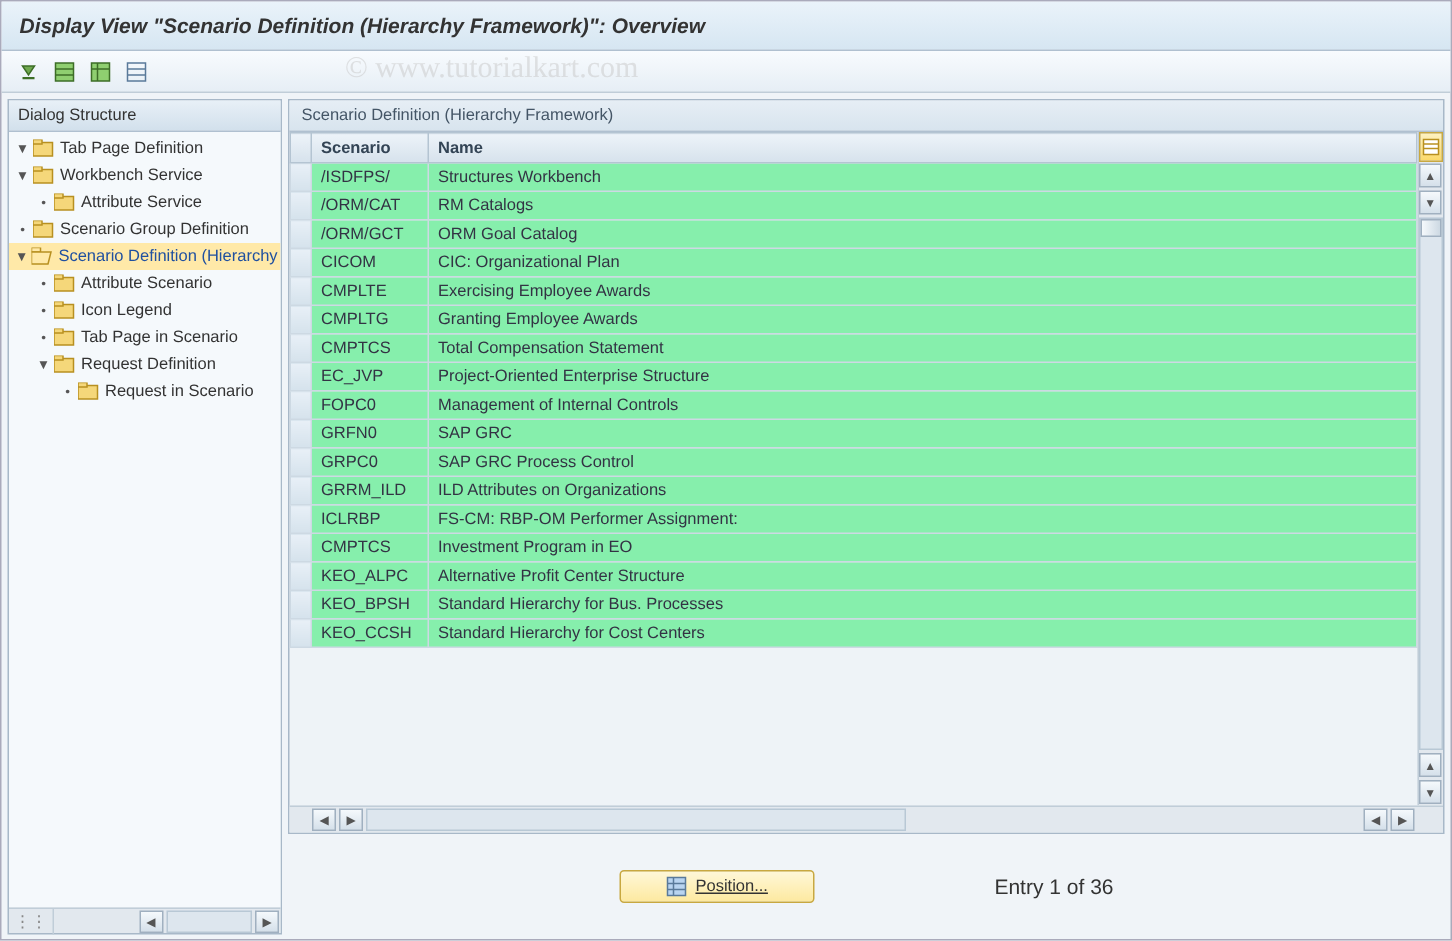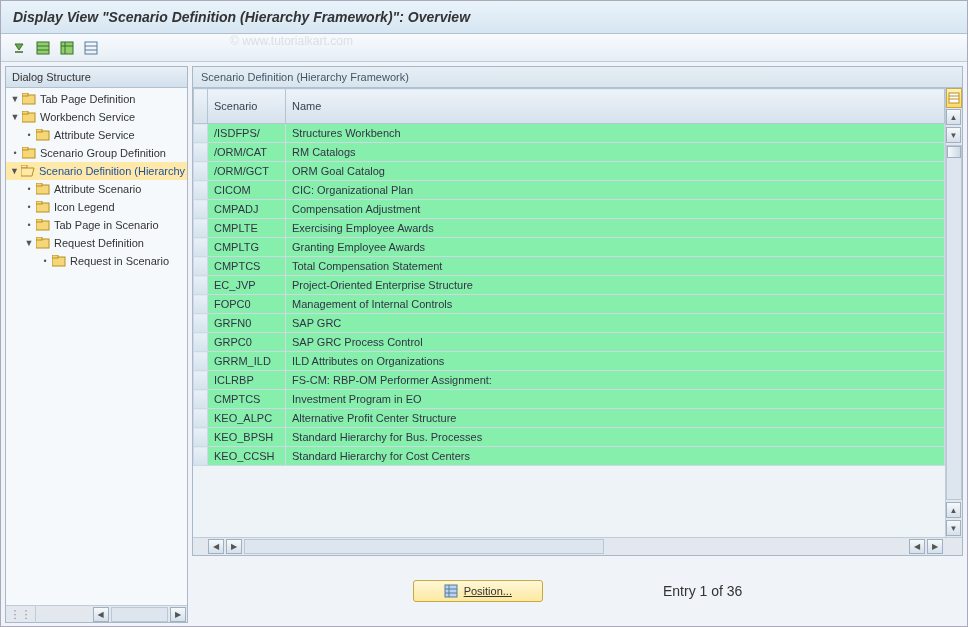--- a/index.html
+++ b/index.html
@@ -42,22 +42,22 @@
       border: 1px solid transparent;
       border-radius: 2px;
       cursor: pointer;
     }
 
     .watermark {
       position: absolute;
       top: 34px;
       left: 230px;
       color: rgba(200,200,200,0.5);
-      font-size: 12px;
-      font-family: Liberation Sans, sans-serif;
+      font-size: 20px;
+      font-family: Liberation Serif, serif;
       pointer-events: none;
       z-index: 100;
     }
 
     .main {
       display: flex;
       height: calc(100% - 60px);
     }
 
     .tree-panel {
@@ -184,24 +184,24 @@
     }
     table {
       border-collapse: collapse;
       width: 100%;
     }
     thead th {
       background: linear-gradient(#edf3f9, #d6e2ec);
       border: 1px solid #b4c4d2;
       padding: 3px 6px;
       text-align: left;
-      font-weight: normal;
+      font-weight: bold;
       color: #345;
       font-size: 11px;
-      height: 35px;
+      height: 20px;
     }
     tbody td {
       border: 1px solid #cdd9e3;
       padding: 3px 6px;
       background: #86efac;
       color: #334;
       font-size: 11px;
       height: 18px;
       white-space: nowrap;
     }
@@ -439,25 +439,20 @@
                   <td class="col-scenario">/ORM/GCT</td>
                   <td>ORM Goal Catalog</td>
                 </tr>
                 <tr>
                   <td class="sel-cell"></td>
                   <td class="col-scenario">CICOM</td>
                   <td>CIC: Organizational Plan</td>
                 </tr>
                 <tr>
                   <td class="sel-cell"></td>
-                  <td class="col-scenario">CMPADJ</td>
-                  <td>Compensation Adjustment</td>
-                </tr>
-                <tr>
-                  <td class="sel-cell"></td>
                   <td class="col-scenario">CMPLTE</td>
                   <td>Exercising Employee Awards</td>
                 </tr>
                 <tr>
                   <td class="sel-cell"></td>
                   <td class="col-scenario">CMPLTG</td>
                   <td>Granting Employee Awards</td>
                 </tr>
                 <tr>
                   <td class="sel-cell"></td>

